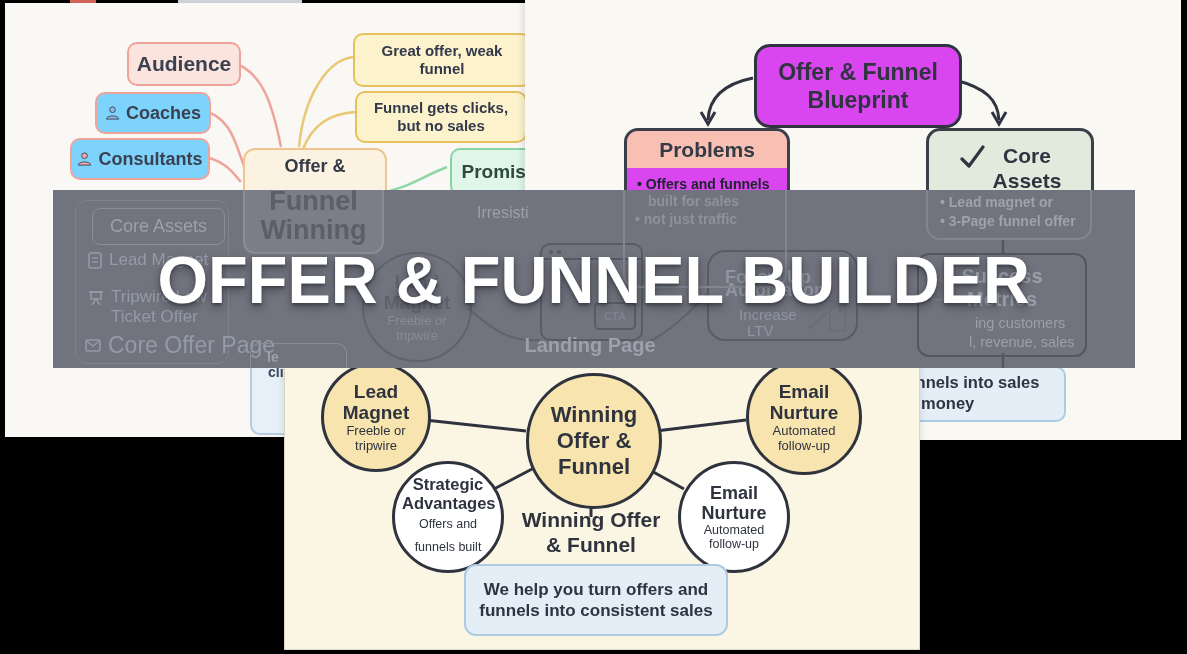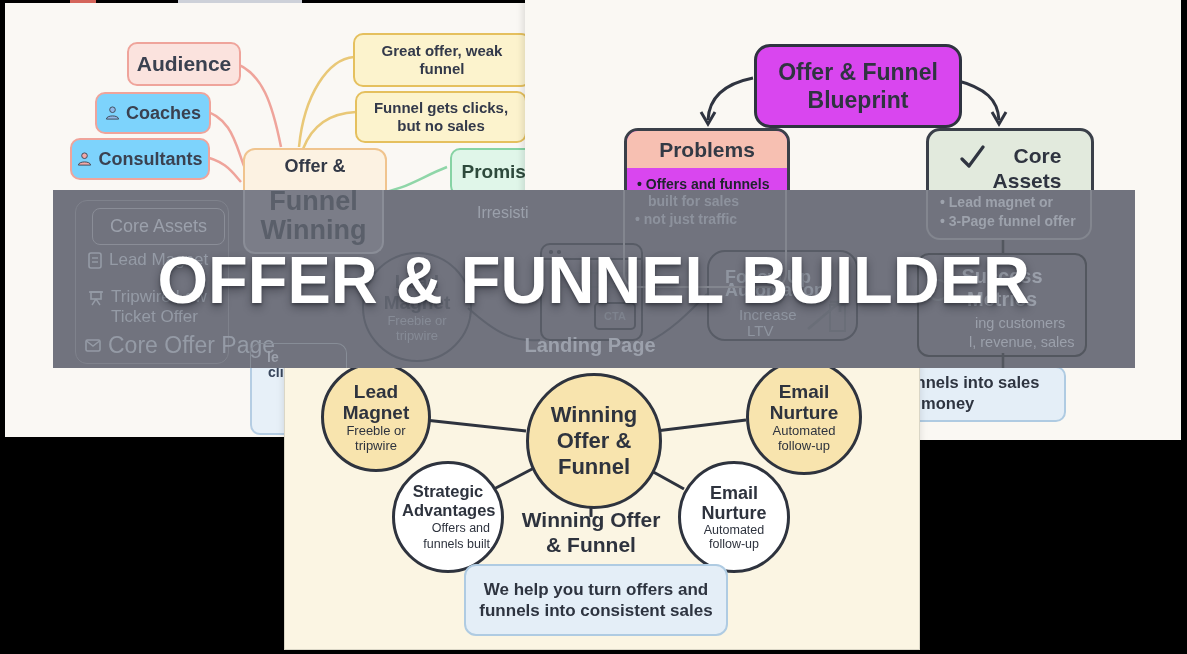--- a/index.html
+++ b/index.html
@@ -120,21 +120,21 @@
       </div>
     </div>
 
     <div class="abs" style="left:401px;top:128px;width:162px;height:205px;background:#E2EADD;border:3px solid #3A4049;border-radius:14px;">
       <div style="display:flex;justify-content:center;gap:8px;padding-top:12px;">
         <span style="display:inline-flex;padding-top:2px;">
           <svg width="26" height="24" viewBox="0 0 26 24">
               <path d="M3 14l7 7L24 2" stroke="#2F3440" stroke-width="3.2" fill="none" stroke-linecap="round" stroke-linejoin="round"></path>
             </svg>
         </span>
-        <span style="font-weight:bold;font-size:21px;line-height:25px;color:#2F3440;text-align:right;">
+        <span style="font-weight:bold;font-size:21px;line-height:25px;color:#2F3440;text-align:center;">
           <div>Core</div>
           <div>Assets</div>
         </span>
       </div>
     </div>
 
     <div class="abs note" style="left:351px;top:366px;width:186px;height:48px;border-radius:10px;font-size:16.5px;line-height:21px;padding-top:4px;">
       <div style="padding-left:22px;text-align:left;">
         <div>funnels into sales</div>
         <div>or money</div>
@@ -160,21 +160,21 @@
       <div class="sub" style="font-size:22px;line-height:26px;width:104px;">Winning Offer &amp; Funnel</div>
     </div>
 
     <div class="circle cy" style="left:461px;top:-6px;width:110px;height:110px;">
       <div class="sub" style="font-size:19px;line-height:21px;width:80px;">Email Nurture</div>
       <div style="font-size:13px;line-height:15px;width:80px;">Automated follow-up</div>
     </div>
 
     <div class="circle cg" style="left:107px;top:96px;width:106px;height:106px;">
       <div class="sub" style="font-size:16.5px;line-height:19px;width:92px;">Strategic Advantages</div>
-      <div style="font-size:12.5px;line-height:16px;width:84px;text-align:right;">Offers and funnels built</div>
+      <div style="font-size:12.5px;line-height:23px;width:84px;">Offers and funnels built</div>
     </div>
 
     <div class="circle cg" style="left:393px;top:96px;width:106px;height:106px;">
       <div class="sub" style="font-size:18px;line-height:20px;width:80px;">Email Nurture</div>
       <div style="font-size:12.5px;line-height:14px;width:80px;">Automated follow-up</div>
     </div>
 
     <div class="abs" style="left:201px;top:142px;width:210px;text-align:center;font-weight:bold;font-size:21px;line-height:25px;color:#2E333E;">
       <div>Winning Offer</div>
       <div>&amp; Funnel</div>

